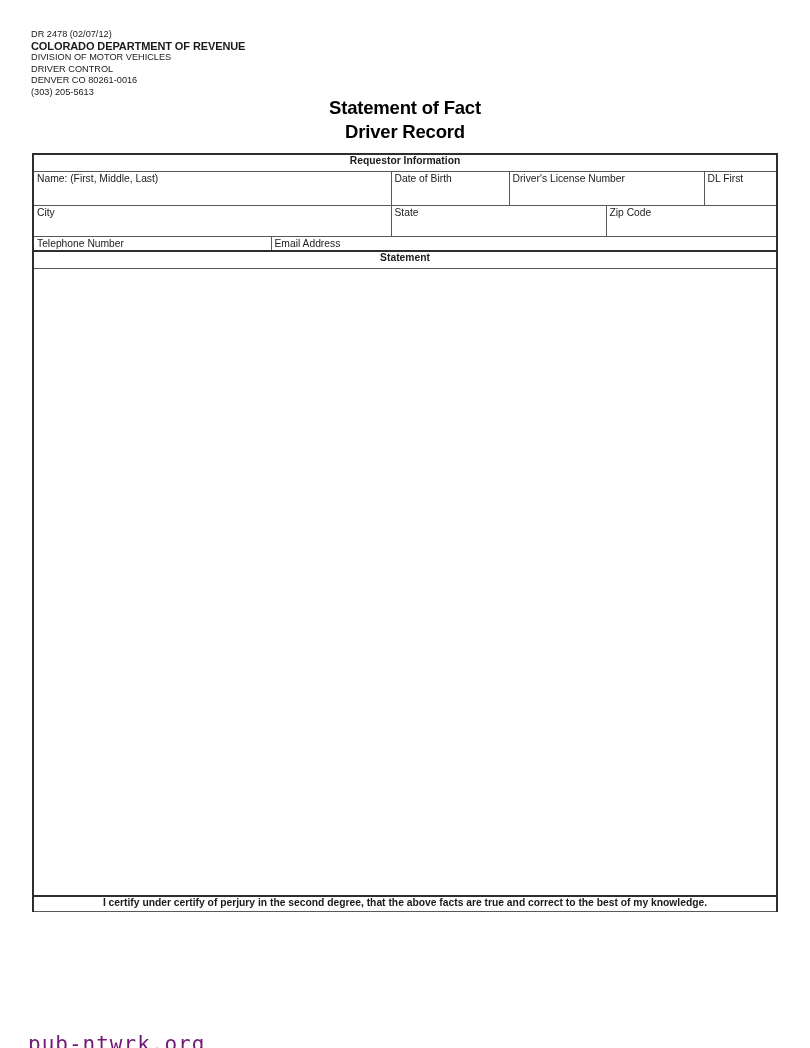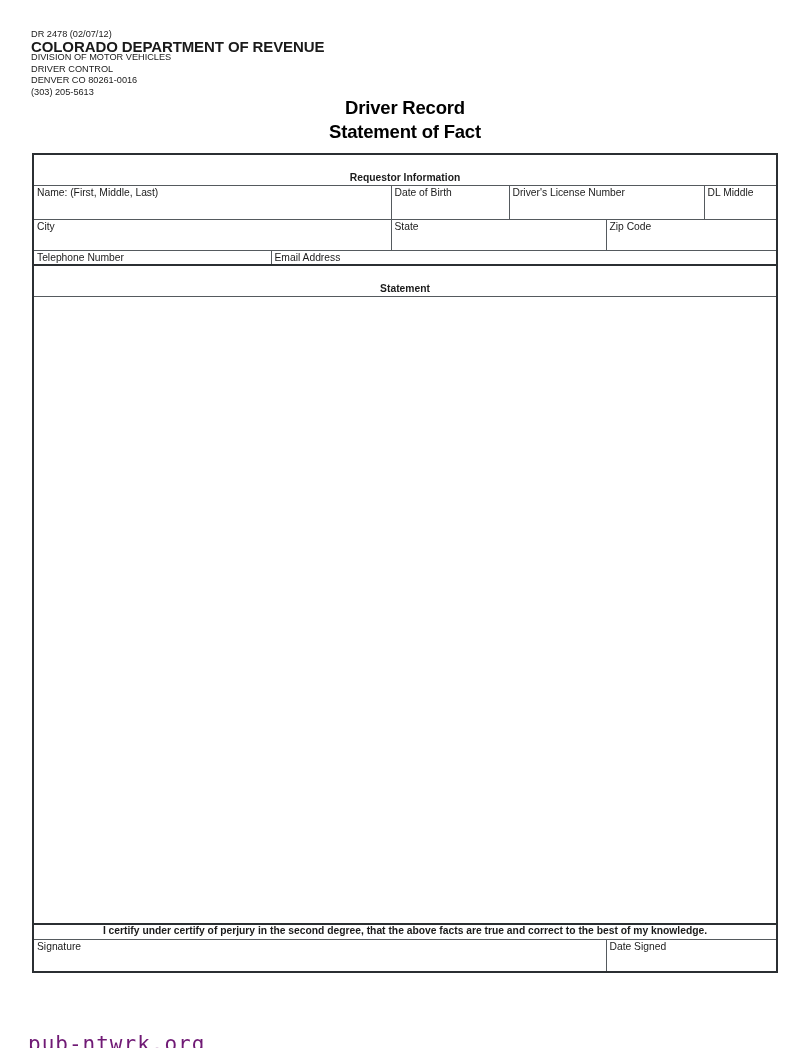--- a/index.html
+++ b/index.html
@@ -19,21 +19,21 @@
   
   #agency-header {
     position: absolute;
     left: 31px;
     top: 29px;
     line-height: 11.5px;
     font-size: 9.2px;
     color: #1a1a1a;
   }
   #agency-header .line { white-space: nowrap; }
-  #agency-header .bold { font-weight: bold; font-size: 15px; letter-spacing: -0.1px; }
+  #agency-header .bold { font-weight: bold; font-size: 11px; letter-spacing: -0.1px; }
 
   
   #doc-title {
     position: absolute;
     left: 0;
     top: 96px;
     width: 810px;
     text-align: center;
     font-size: 18.5px;
     font-weight: bold;
@@ -67,21 +67,21 @@
   .section-head {
     text-align: center;
     font-weight: bold;
     font-size: 13.2px;
     line-height: 14px;
     border-top: 2px solid #2b2f32 !important;
     border-left: 2px solid #2b2f32 !important;
     border-right: 2px solid #2b2f32 !important;
     padding: 0 0 1px 0 !important;
   }
-  .section-head span { display: block; padding-top: 0px; margin-top: 17px; }
+  .section-head span { display: block; padding-top: 0px; }
 
   .h-rowtop  { height: 15px; }
   .h-name    { height: 34px; }
   .h-addr    { height: 30px; }
   .h-city    { height: 31px; }
   .h-phone   { height: 14px; }
   .h-stmt    { height: 627px; }
   .h-certify { height: 16px; }
   .h-sig     { height: 32px; }
 
@@ -125,22 +125,22 @@
 <div id="agency-header">
   <div class="line">DR 2478 (02/07/12)</div>
   <div class="line bold">COLORADO DEPARTMENT OF REVENUE</div>
   <div class="line">DIVISION OF MOTOR VEHICLES</div>
   <div class="line">DRIVER CONTROL</div>
   <div class="line">DENVER CO  80261-0016</div>
   <div class="line">(303) 205-5613</div>
 </div>
 
 <div id="doc-title">
+  <span class="t-line">Statement of Fact</span>
   <span class="t-line">Driver Record</span>
-  <span class="t-line">Statement of Fact</span>
 </div>
 
 <table id="form-table">
   <colgroup>
     <col style="width:238px">
     <col style="width:120px">
     <col style="width:118px">
     <col style="width:97px">
     <col style="width:98px">
     <col style="width:73px">
@@ -157,21 +157,21 @@
     <td class="outer-l" colspan="2">
       <span class="lbl">Name: (First, Middle, Last)</span>
     </td>
     <td>
       <span class="lbl">Date of Birth</span>
     </td>
     <td colspan="2">
       <span class="lbl">Driver's License Number</span>
     </td>
     <td class="outer-r">
-      <span class="lbl">DL Middle</span>
+      <span class="lbl">DL First</span>
     </td>
   </tr>
 
 
   <tr class="h-city">
     <td class="outer-l" colspan="2">
       <span class="lbl">City</span>
     </td>
     <td colspan="2">
       <span class="lbl">State</span>
@@ -199,24 +199,16 @@
   <tr class="h-stmt">
     <td class="stmt-cell" colspan="6"></td>
   </tr>
 
   <tr class="h-certify">
     <td class="certify-cell" colspan="6">
       <span>I certify under certify of perjury in the second degree, that the above facts are true and correct to the best of my knowledge.</span>
     </td>
   </tr>
 
-  <tr class="h-sig">
-    <td class="outer-l outer-b" colspan="4">
-      <span class="lbl">Signature</span>
-    </td>
-    <td class="outer-r outer-b" colspan="2">
-      <span class="lbl">Date Signed</span>
-    </td>
-  </tr>
 </tbody>
   </table>
 
 <div id="watermark">pub-ntwrk.org</div>
 
 </body></html>

